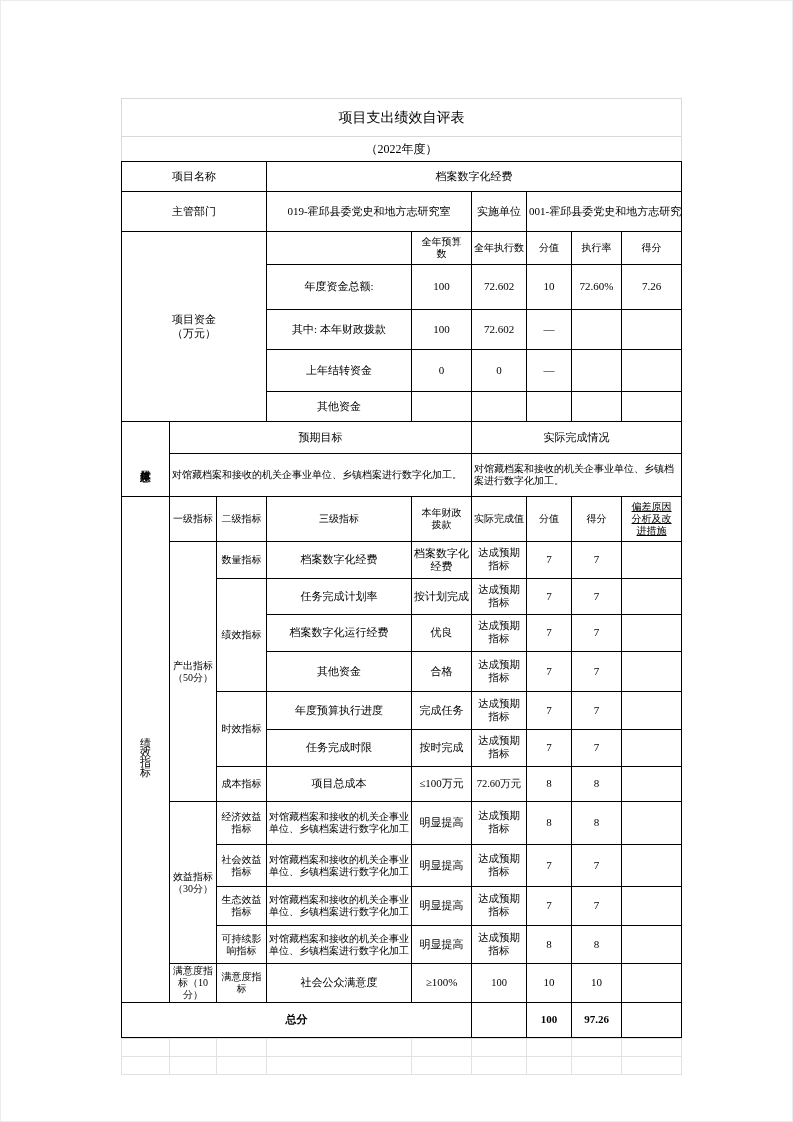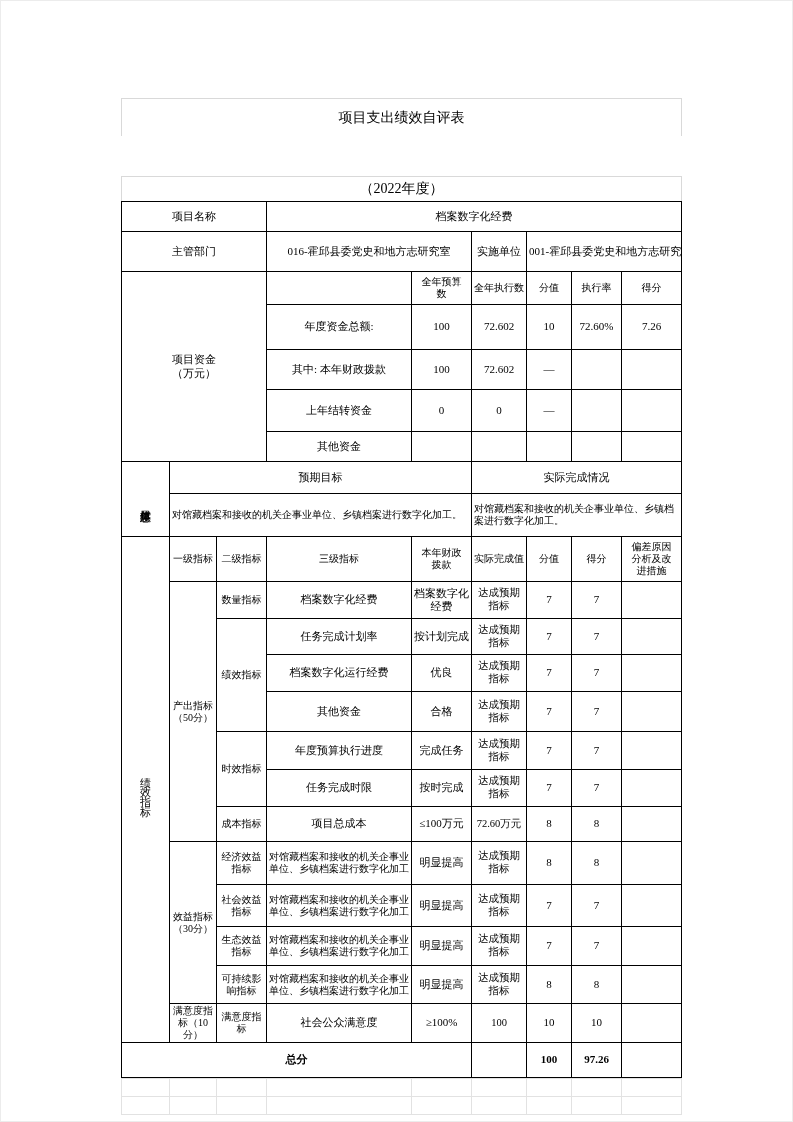--- a/index.html
+++ b/index.html
@@ -23,21 +23,21 @@
     width: 561px;
   }
   .trow {
     border: 1px solid #d9d9d9;
     border-bottom: none;
     display: flex;
     align-items: center;
     justify-content: center;
   }
   .title-row    { height: 38px; font-size: 14px; }
-  .subtitle-row { height: 25px; font-size: 14px; margin-top: 40px; }
+  .subtitle-row { height: 25px; font-size: 12px; }
 
   table.main {
     border-collapse: collapse;
     table-layout: fixed;
     width: 561px;
     font-size: 11px;
   }
   table.main td {
     border: 1px solid #000;
     text-align: center;
@@ -48,21 +48,21 @@
     word-break: break-all;
   }
   .hrow td { font-size: 10px; }
   .sm   { font-size: 10px; }
   .f105 { font-size: 10.5px; }
   .tl   { text-align: left !important; }
   .b    { font-weight: bold; }
   .nw   { white-space: nowrap; }
   .clip { white-space: nowrap; overflow: hidden; }
   .w48  { width: 48px; margin: 0 auto; }
-  .w44  { width: 44px; margin: 0 auto; }
+  .w44  { width: 44px; margin: 0 auto; text-decoration: underline; }
   .wlabel { width: 48px; margin: 0 auto; }
   .vlabel span {
     display: inline-block;
     writing-mode: vertical-rl;
     text-orientation: upright;
     font-size: 11px;
     line-height: 1.1;
   }
   .vspread span { letter-spacing: 10px; }
 
@@ -99,21 +99,21 @@
       </colgroup>
       <tbody>
 
         <tr style="height:30px">
           <td colspan="3">项目名称</td>
           <td colspan="6">档案数字化经费</td>
         </tr>
 
         <tr style="height:40px">
           <td colspan="3">主管部门</td>
-          <td colspan="2">016-霍邱县委党史和地方志研究室</td>
+          <td colspan="2">019-霍邱县委党史和地方志研究室</td>
           <td>实施单位</td>
           <td colspan="3" class="clip">001-霍邱县委党史和地方志研究室</td>
         </tr>
 
         <tr style="height:33px" class="hrow">
           <td colspan="3" rowspan="5" style="font-size:11px">
             <div class="wlabel">项目资金（万元）</div>
           </td>
           <td></td>
           <td>

